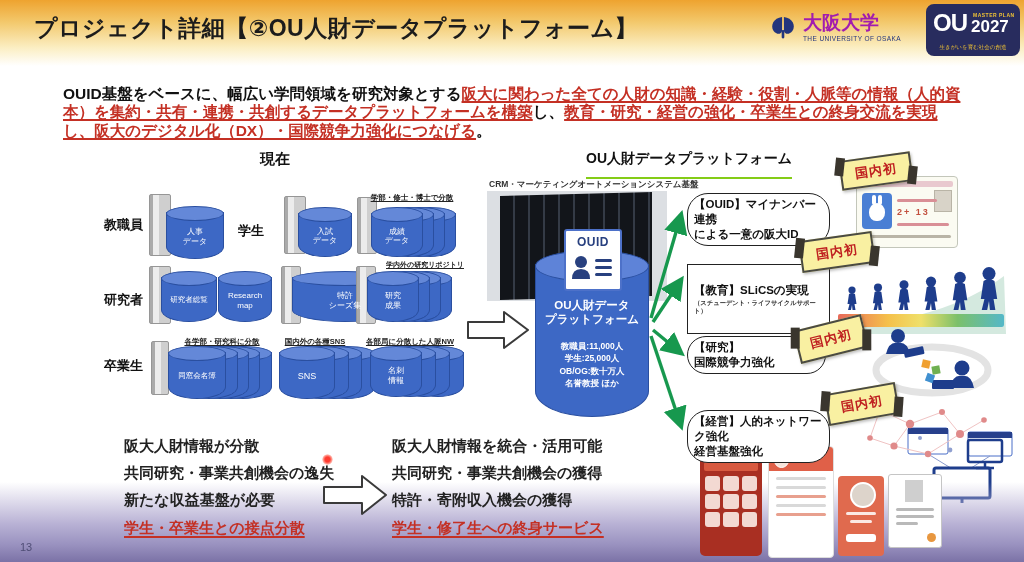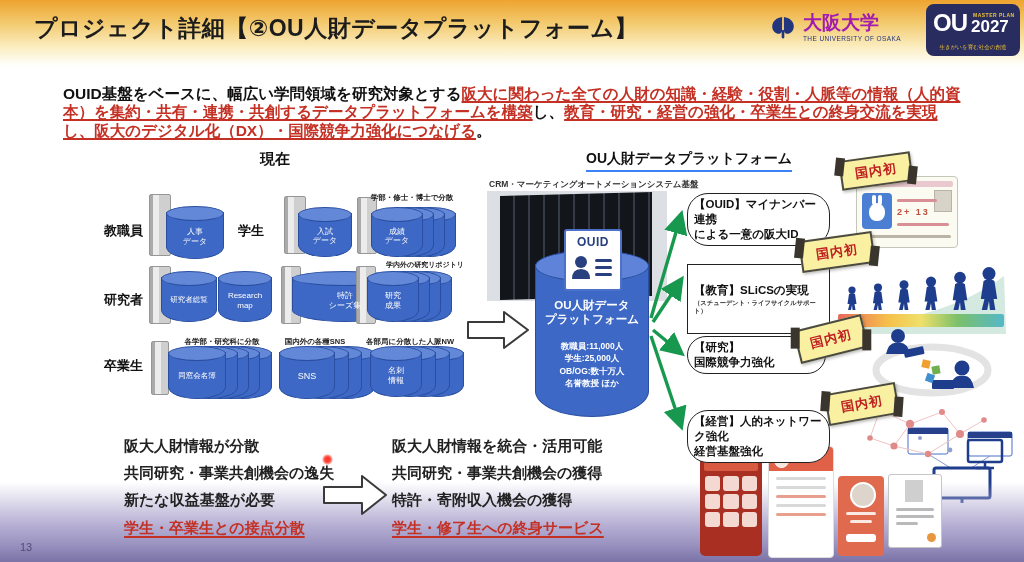--- a/index.html
+++ b/index.html
@@ -20,34 +20,34 @@
   .ou-mp{position:absolute;left:47px;top:8px;font-size:5px;font-weight:bold;color:#f0c335;letter-spacing:.5px;}
   .ou-yr{position:absolute;left:45px;top:13px;font-size:17px;font-weight:800;color:#fff;}
   .ou-tag{position:absolute;left:0;right:0;bottom:5px;text-align:center;font-size:5.5px;color:#f0c335;}
 
   
   .intro{position:absolute;left:63px;top:69px;width:902px;font-size:15.5px;font-weight:bold;line-height:1.2;color:#111;}
   .intro .red{color:#c43024;text-decoration:underline;text-decoration-thickness:1.5px;text-underline-offset:2px;}
 
   
   .genzai{position:absolute;left:235px;top:150px;width:80px;text-align:center;font-size:15px;font-weight:bold;color:#111;}
-  .pf-head{position:absolute;left:586px;top:150px;font-size:14px;font-weight:bold;color:#111;border-bottom:2px solid #3b82f6;padding-bottom:2px;}
+  .pf-head{position:absolute;left:586px;top:150px;font-size:14px;font-weight:bold;color:#111;border-bottom:2px solid #84cc16;padding-bottom:9px;}
   .crm{position:absolute;left:489px;top:179px;font-size:8.5px;font-weight:bold;color:#333;}
 
   
   .binder{position:absolute;background:linear-gradient(90deg,#aaa 0 3px,#ececec 3px 9px,#cfcfcf 9px 100%);border:1px solid #969696;border-radius:2px;}
   .cyl{position:absolute;background:#3d68c5;border:1px solid #2a4fa0;border-top:none;border-radius:0 0 50% 50%/0 0 12px 12px;}
   .cyl::before{content:"";position:absolute;left:-1px;right:-1px;top:-6px;height:13px;background:#6488d8;border:1px solid #2a4fa0;border-radius:50%;}
   .cyl .cl{position:absolute;left:0;right:0;top:3px;bottom:0;display:flex;align-items:center;justify-content:center;text-align:center;color:#fff;font-weight:normal;white-space:pre-line;z-index:5;line-height:1.15;}
   .cyl.big{border-radius:0 0 50% 50%/0 0 26px 26px;}
   .cyl.big::before{top:-14px;height:30px;background:#5e83d8;}
   .stack{position:absolute;}
   .stack .cyl{top:0;}
 
-  .note{position:absolute;font-size:7.5px;color:#222;text-align:center;font-weight:bold;}
+  .note{position:absolute;font-size:7.5px;color:#222;text-align:center;font-weight:bold;text-decoration:underline;}
   .rowlbl{position:absolute;font-size:13px;font-weight:bold;color:#111;}
 
   
   .panel{position:absolute;left:487px;top:191px;width:180px;height:110px;background:#dcdfe3;}
   .rack{position:absolute;left:500px;top:194px;width:152px;height:104px;
         background:repeating-linear-gradient(90deg,#12151a 0 13px,#343b46 13px 15px);
         transform:skewY(-1.5deg);}
   .ouid-card{position:absolute;left:564px;top:229px;width:54px;height:58px;background:#fff;border:2px solid #4d71c9;border-radius:3px;z-index:6;}
   .ouid-card .ot{position:absolute;left:0;right:0;top:4px;text-align:center;font-size:12px;font-weight:800;color:#28407f;letter-spacing:.5px;}
   .ouid-card svg{position:absolute;left:5px;top:22px;}
@@ -140,21 +140,21 @@
     <span class="ou-ou">OU</span>
     <span class="ou-mp">MASTER PLAN</span>
     <span class="ou-yr">2027</span>
     <span class="ou-tag">生きがいを育む社会の創造</span>
   </div>
 
   <p class="intro"><span>OUID基盤をベースに、幅広い学問領域を研究対象とする</span><span class="red">阪大に関わった全ての人財の知識・経験・役割・人脈等の情報（人的資本）を集約・共有・連携・共創するデータプラットフォームを構築</span><span>し、</span><span class="red">教育・研究・経営の強化・卒業生との終身交流を実現し、阪大のデジタル化（DX）・国際競争力強化につなげる</span><span>。</span></p>
 
   <div class="genzai">現在</div>
 
-  <div class="rowlbl" style="left:104px;top:222px;">教職員</div>
+  <div class="rowlbl" style="left:104px;top:216px;">教職員</div>
   <div class="binder" style="left:149px;top:194px;width:20px;height:60px;"></div>
   <div class="cyl" style="left:166px;top:212px;width:56px;height:46px;">
       <span class="cl" style="font-size:8px;">人事
 データ</span>
     </div>
 
   <div class="rowlbl" style="left:238px;top:222px;">学生</div>
   <div class="binder" style="left:284px;top:196px;width:20px;height:56px;"></div>
   <div class="cyl" style="left:298px;top:213px;width:52px;height:43px;">
       <span class="cl" style="font-size:8px;">入試

